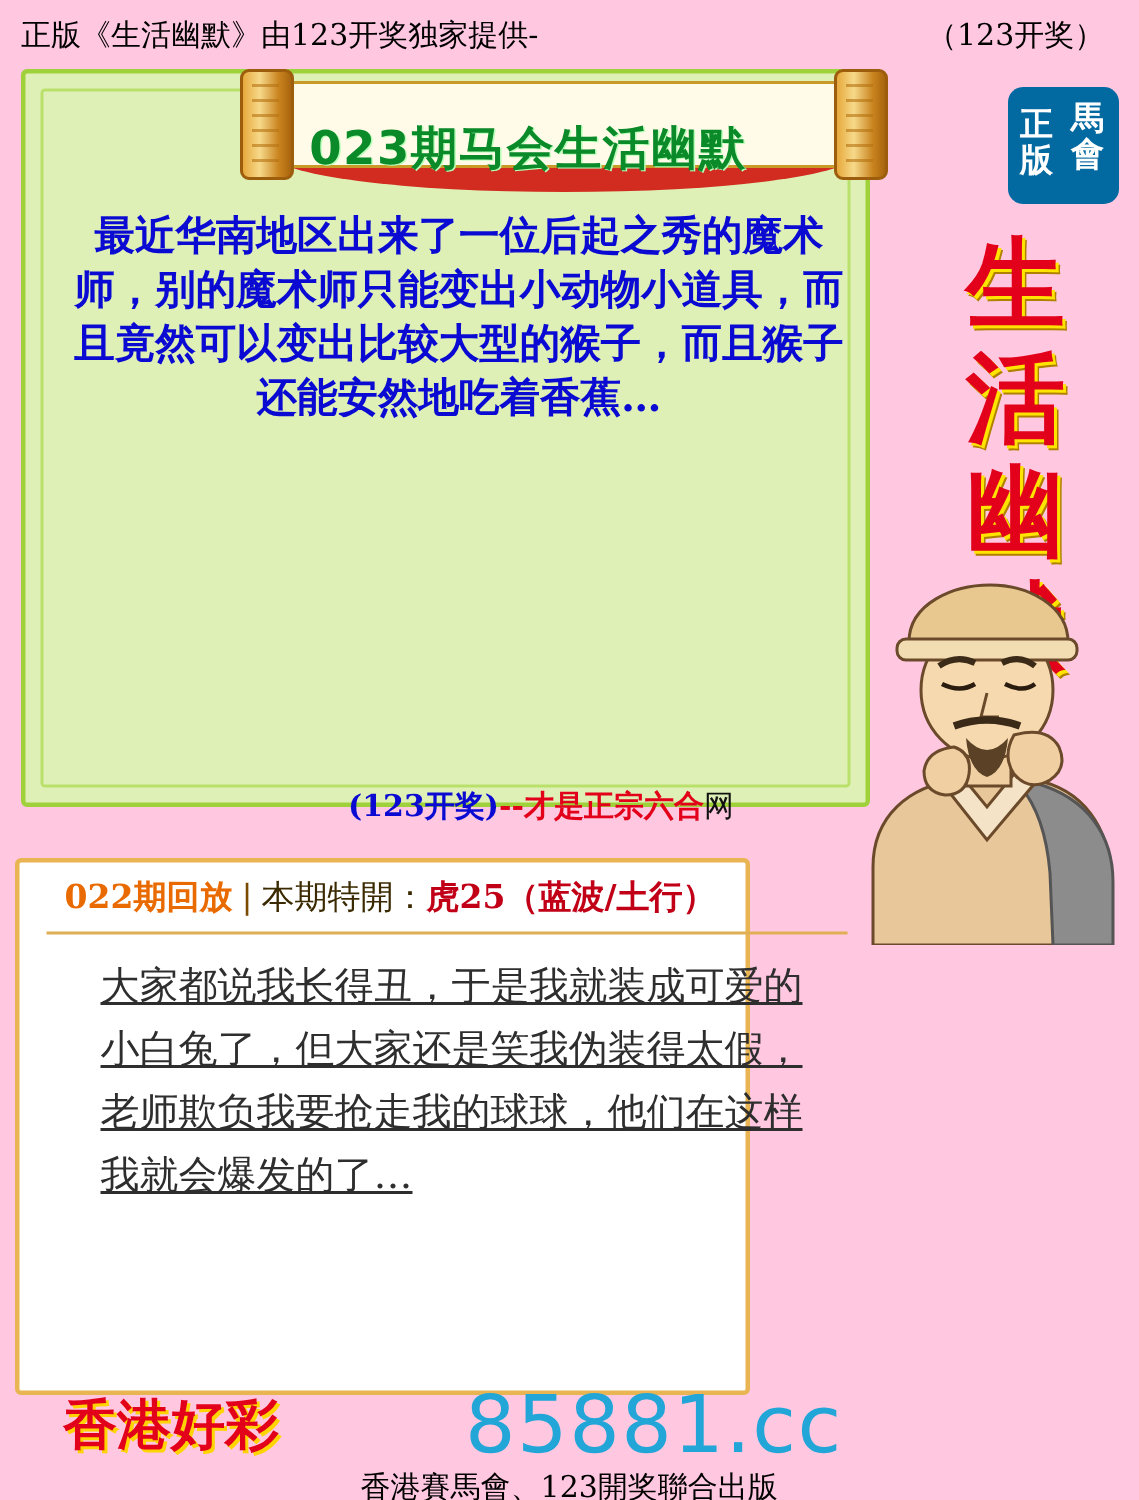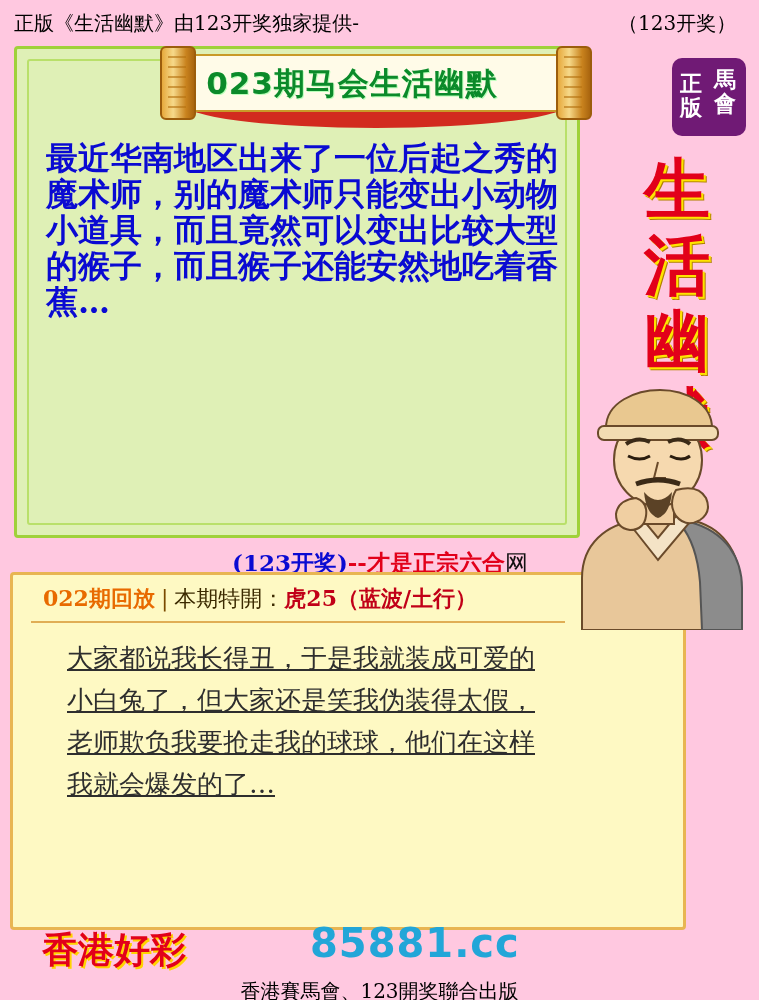--- a/index.html
+++ b/index.html
@@ -106,68 +106,69 @@
     left: 6px;
     top: 8px;
     width: 18px;
     height: 56px;
     background: repeating-linear-gradient(180deg,#b5710f 0 2px,transparent 2px 10px);
     opacity: .6;
   }
   .banner-title {
     position: absolute;
     left: 34px;
-    top: 10px;
+    top: 26px;
     width: 316px;
     height: 54px;
     line-height: 54px;
     text-align: center;
     font-size: 31px;
     font-weight: bold;
     color: #0b8a2a;
     letter-spacing: 1px;
     text-shadow: 1px 1px 0 #b9ffb9;
     font-family: "DejaVu Sans", sans-serif;
     white-space: nowrap;
   }
 
   
   .joke-text {
     position: absolute;
     left: 46px;
     top: 140px;
     width: 520px;
     font-family: "DejaVu Serif", serif;
-    font-size: 32px;
+    font-size: 27px;
     line-height: 36px;
     color: #0a0ad2;
     font-weight: bold;
+    text-align: center;
   }
 
   
   .tagline {
     position: absolute;
     left: 232px;
-    top: 548px;
-    font-size: 23px;
+    top: 524px;
+    font-size: 20px;
     font-family: "DejaVu Serif", serif;
     white-space: nowrap;
   }
   .tagline .blue { color: #0a0ad2; font-weight: bold; }
   .tagline .red { color: #e2001a; font-weight: bold; }
   .tagline .black { color: #111; }
 
   
   .cream-panel {
     position: absolute;
     left: 10px;
     top: 572px;
-    width: 676px;
+    width: 490px;
     height: 358px;
-    background: #fef9c3;
+    background: #ffffff;
     border: 3px solid #e8b552;
     border-radius: 4px;
     box-sizing: border-box;
   }
   .cream-header {
     position: absolute;
     left: 0;
     top: 0;
     width: 100%;
     height: 46px;
@@ -220,21 +221,21 @@
     font-family: "DejaVu Sans", sans-serif;
   }
 
   
   .seal {
     position: absolute;
     left: 672px;
     top: 58px;
     width: 74px;
     height: 78px;
-    background: #701a75;
+    background: #0369a1;
     border-radius: 10px;
   }
   .seal .s1, .seal .s2 {
     position: absolute;
     color: #fff;
     font-weight: bold;
     font-size: 22px;
     line-height: 24px;
     font-family: "DejaVu Sans", sans-serif;
   }
@@ -267,22 +268,22 @@
     font-size: 36px;
     font-weight: bold;
     color: #e2001a;
     text-shadow: 2px 2px 0 #ffd400;
     font-family: "DejaVu Sans", sans-serif;
   }
   .wm .wm-right {
     position: absolute;
     left: 268px;
     top: -6px;
-    font-size: 40px;
-    font-weight: bold;
+    font-size: 53px;
+    font-weight: normal;
     color: #22a6d8;
     font-family: "DejaVu Sans", sans-serif;
     letter-spacing: 1px;
   }
   .footer-note {
     position: absolute;
     left: 0;
     top: 978px;
     width: 759px;
     text-align: center;

